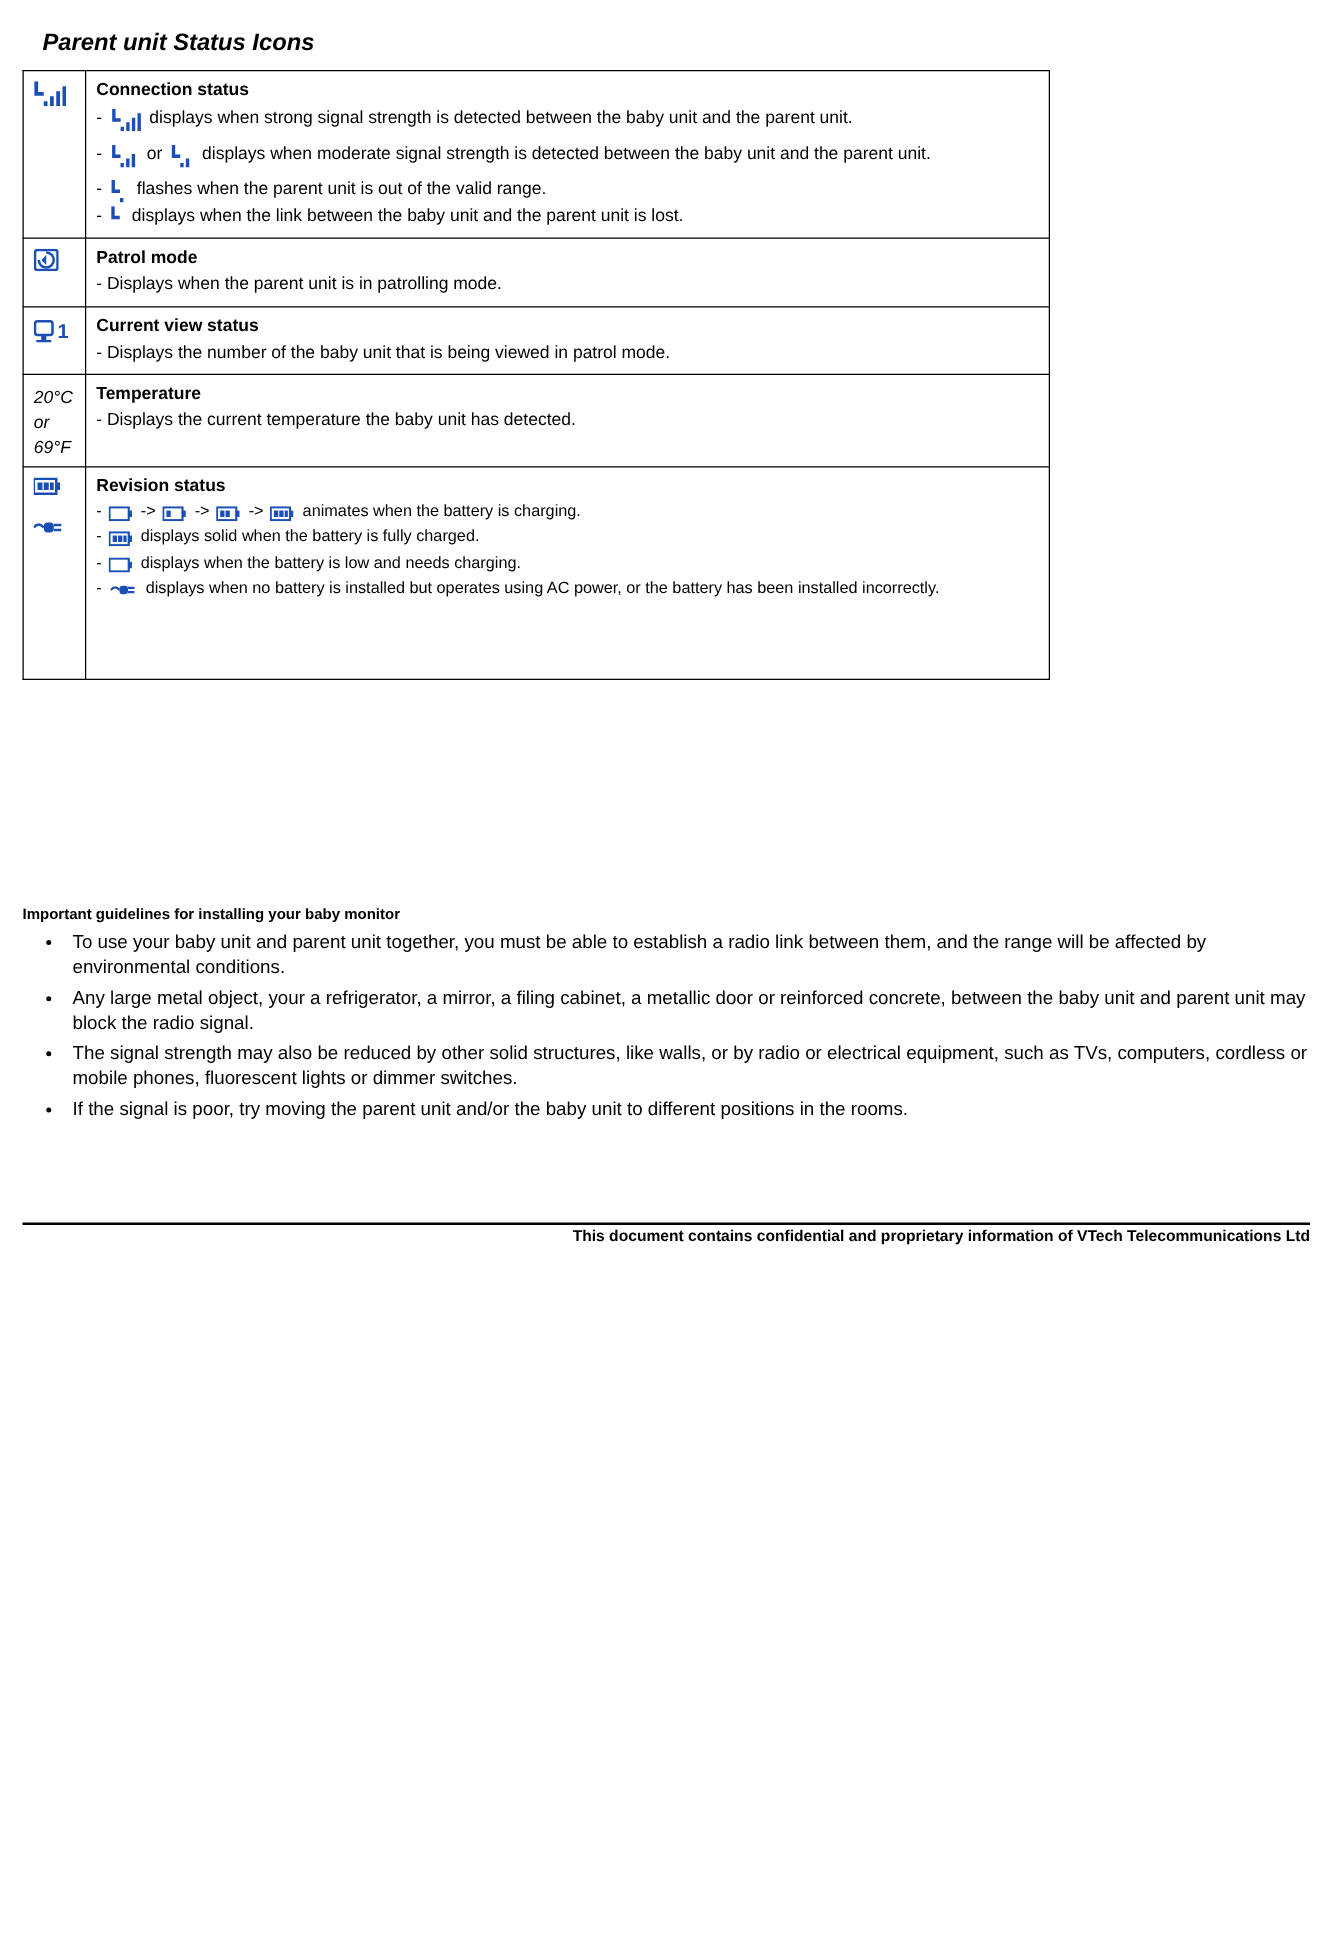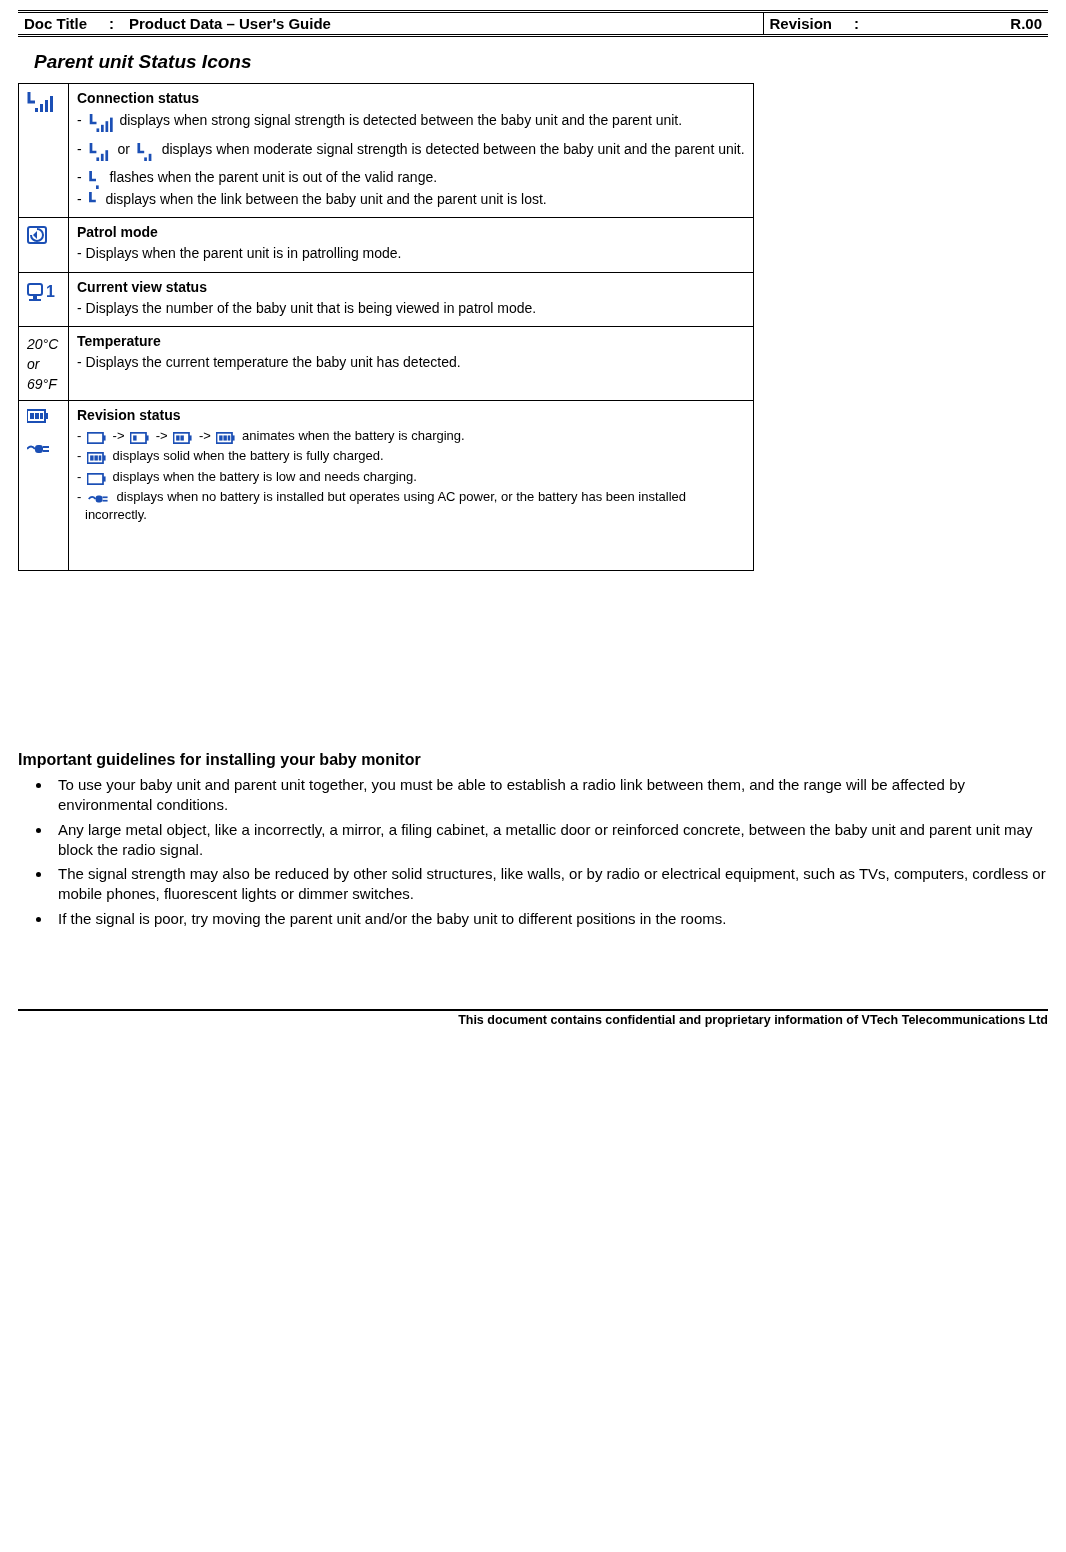--- a/index.html
+++ b/index.html
@@ -30,21 +30,21 @@
     .header-table .right { text-align: right; }
     .header-divider { border-right: 1px solid #000; }
     h2.section-title {
       font-style: italic;
       font-weight: bold;
       font-size: 19px;
       margin: 8px 0 10px 16px;
     }
     .icon-table {
       border-collapse: collapse;
-      width: 736px;
+      width: 822px;
       margin-bottom: 40px;
     }
     .icon-table td {
       border: 1px solid #000;
       padding: 6px 8px;
       vertical-align: top;
       font-size: 14px;
     }
     .icon-table td.icon-cell {
       width: 50px;
@@ -71,21 +71,21 @@
       text-indent: -8px;
     }
     .inline-icon {
       display: inline-block;
       vertical-align: middle;
       margin: 0 2px -3px 2px;
     }
     .temp-text { font-size: 14px; line-height: 1.4; font-style: italic; }
     .guidelines-title {
       font-weight: bold;
-      font-size: 16px;
+      font-size: 12px;
       margin-top: 180px;
       margin-bottom: 6px;
     }
     ul.guidelines {
       list-style: disc;
       padding-left: 34px;
       font-size: 15px;
     }
     ul.guidelines li {
       margin-bottom: 4px;
@@ -100,28 +100,20 @@
       font-weight: bold;
       padding-top: 2px;
     }
     svg { display: inline-block; }
   </style>
 </head>
 <body>
 
 <table class="header-table">
   <tbody>
-      <tr>
-    <td class="label-col bold">Doc Title</td>
-    <td class="colon-col bold">:</td>
-    <td class="bold header-divider">Product Data – User's Guide</td>
-    <td class="label-col bold">Revision</td>
-    <td class="colon-col bold">:</td>
-    <td class="bold right" style="width:180px">R.00</td>
-  </tr>
 </tbody>
   </table>
 
 <h2 class="section-title">Parent unit Status Icons</h2>
 
 <table class="icon-table">
 
   <tbody>
       <tr>
     <td class="icon-cell">
@@ -297,18 +289,18 @@
         <span> displays when no battery is installed but operates using AC power, or the battery has been installed incorrectly.</span>
       </span>
     </td>
   </tr>
 </tbody>
   </table>
 
 <div class="guidelines-title">Important guidelines for installing your baby monitor</div>
 <ul class="guidelines">
   <li>To use your baby unit and parent unit together, you must be able to establish a radio link between them, and the range will be affected by environmental conditions.</li>
-  <li>Any large metal object, like a incorrectly, a mirror, a filing cabinet, a metallic door or reinforced concrete, between the baby unit and parent unit may block the radio signal.</li>
+  <li>Any large metal object, your a refrigerator, a mirror, a filing cabinet, a metallic door or reinforced concrete, between the baby unit and parent unit may block the radio signal.</li>
   <li>The signal strength may also be reduced by other solid structures, like walls, or by radio or electrical equipment, such as TVs, computers, cordless or mobile phones, fluorescent lights or dimmer switches.</li>
   <li>If the signal is poor, try moving the parent unit and/or the baby unit to different positions in the rooms.</li>
 </ul>
 
 <div class="footer">This document contains confidential and proprietary information of VTech Telecommunications Ltd</div>
 
 </body></html>

